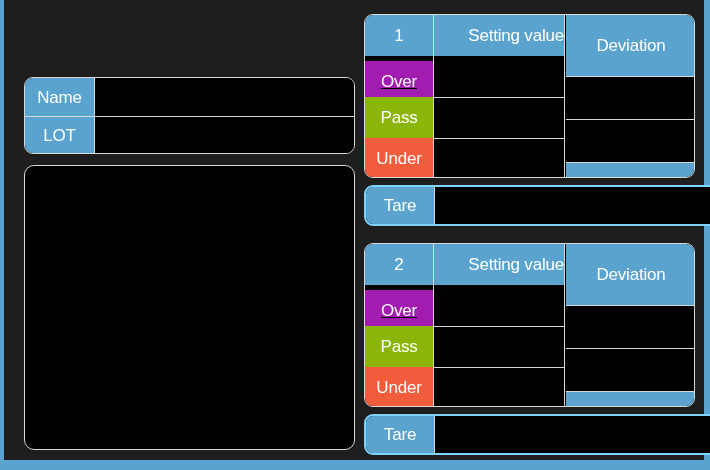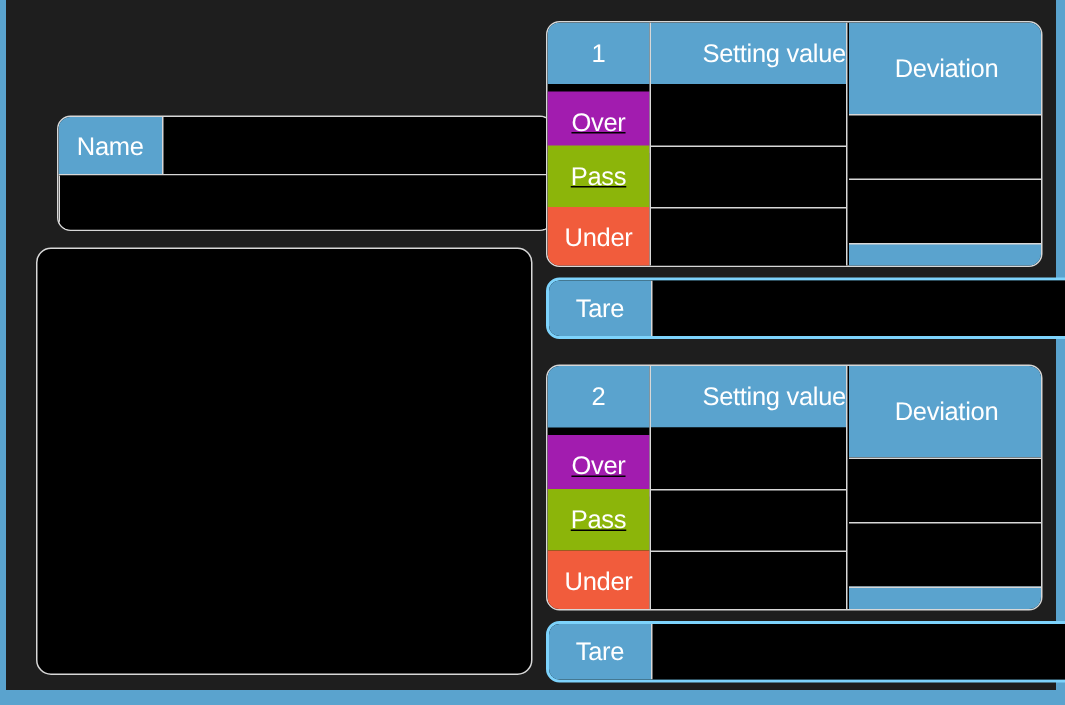--- a/index.html
+++ b/index.html
@@ -41,21 +41,21 @@
     position: absolute;
     left: 16px;
     top: 0;
     width: 340px;
     height: 460px;
   }
 
   
   #name-lot-group {
     position: absolute;
-    left: 18px;
+    left: 4px;
     top: 77px;
     width: 331px;
     height: 77px;
     border: 1px solid #d8d8d8;
     border-radius: 9px;
     background: #000000;
     overflow: hidden;
   }
   .nl-row {
     position: absolute;
@@ -142,21 +142,21 @@
     position: absolute;
     left: 0;
     width: 100%;
     height: 41px;
     display: flex;
     align-items: center;
     justify-content: center;
   }
   .cell-idx   { top: 0;    background: #5AA3CE; }
   .cell-over  { top: 46px; background: #a21caf; text-decoration: underline; }
-  .cell-pass  { top: 82px; background: #8CB50A; text-decoration: underline; }
+  .cell-pass  { top: 82px; background: #8CB50A; }
   .cell-under { top: 123px; height: 40px; background: #F15C3C; }
 
   
   .col-setting {
     position: absolute;
     left: 68px; top: 0;
     width: 132px;
     height: 100%;
     border-left: 1px solid #d8d8d8;
     border-right: 1px solid #d8d8d8;
@@ -278,20 +278,23 @@
     <div id="name-lot-group">
 
       <div class="nl-row" id="nl-row-name">
         <div class="nl-key">
           <span class="lbl">Name</span>
         </div>
         <div class="nl-val"></div>
       </div>
 
       <div class="nl-row" id="nl-row-lot">
+        <div class="nl-key">
+          <span class="lbl">LOT</span>
+        </div>
         <div class="nl-val"></div>
       </div>
 
     </div>
 
     <div id="display-box"></div>
 
   </div>
 
   <div id="right-panel">

